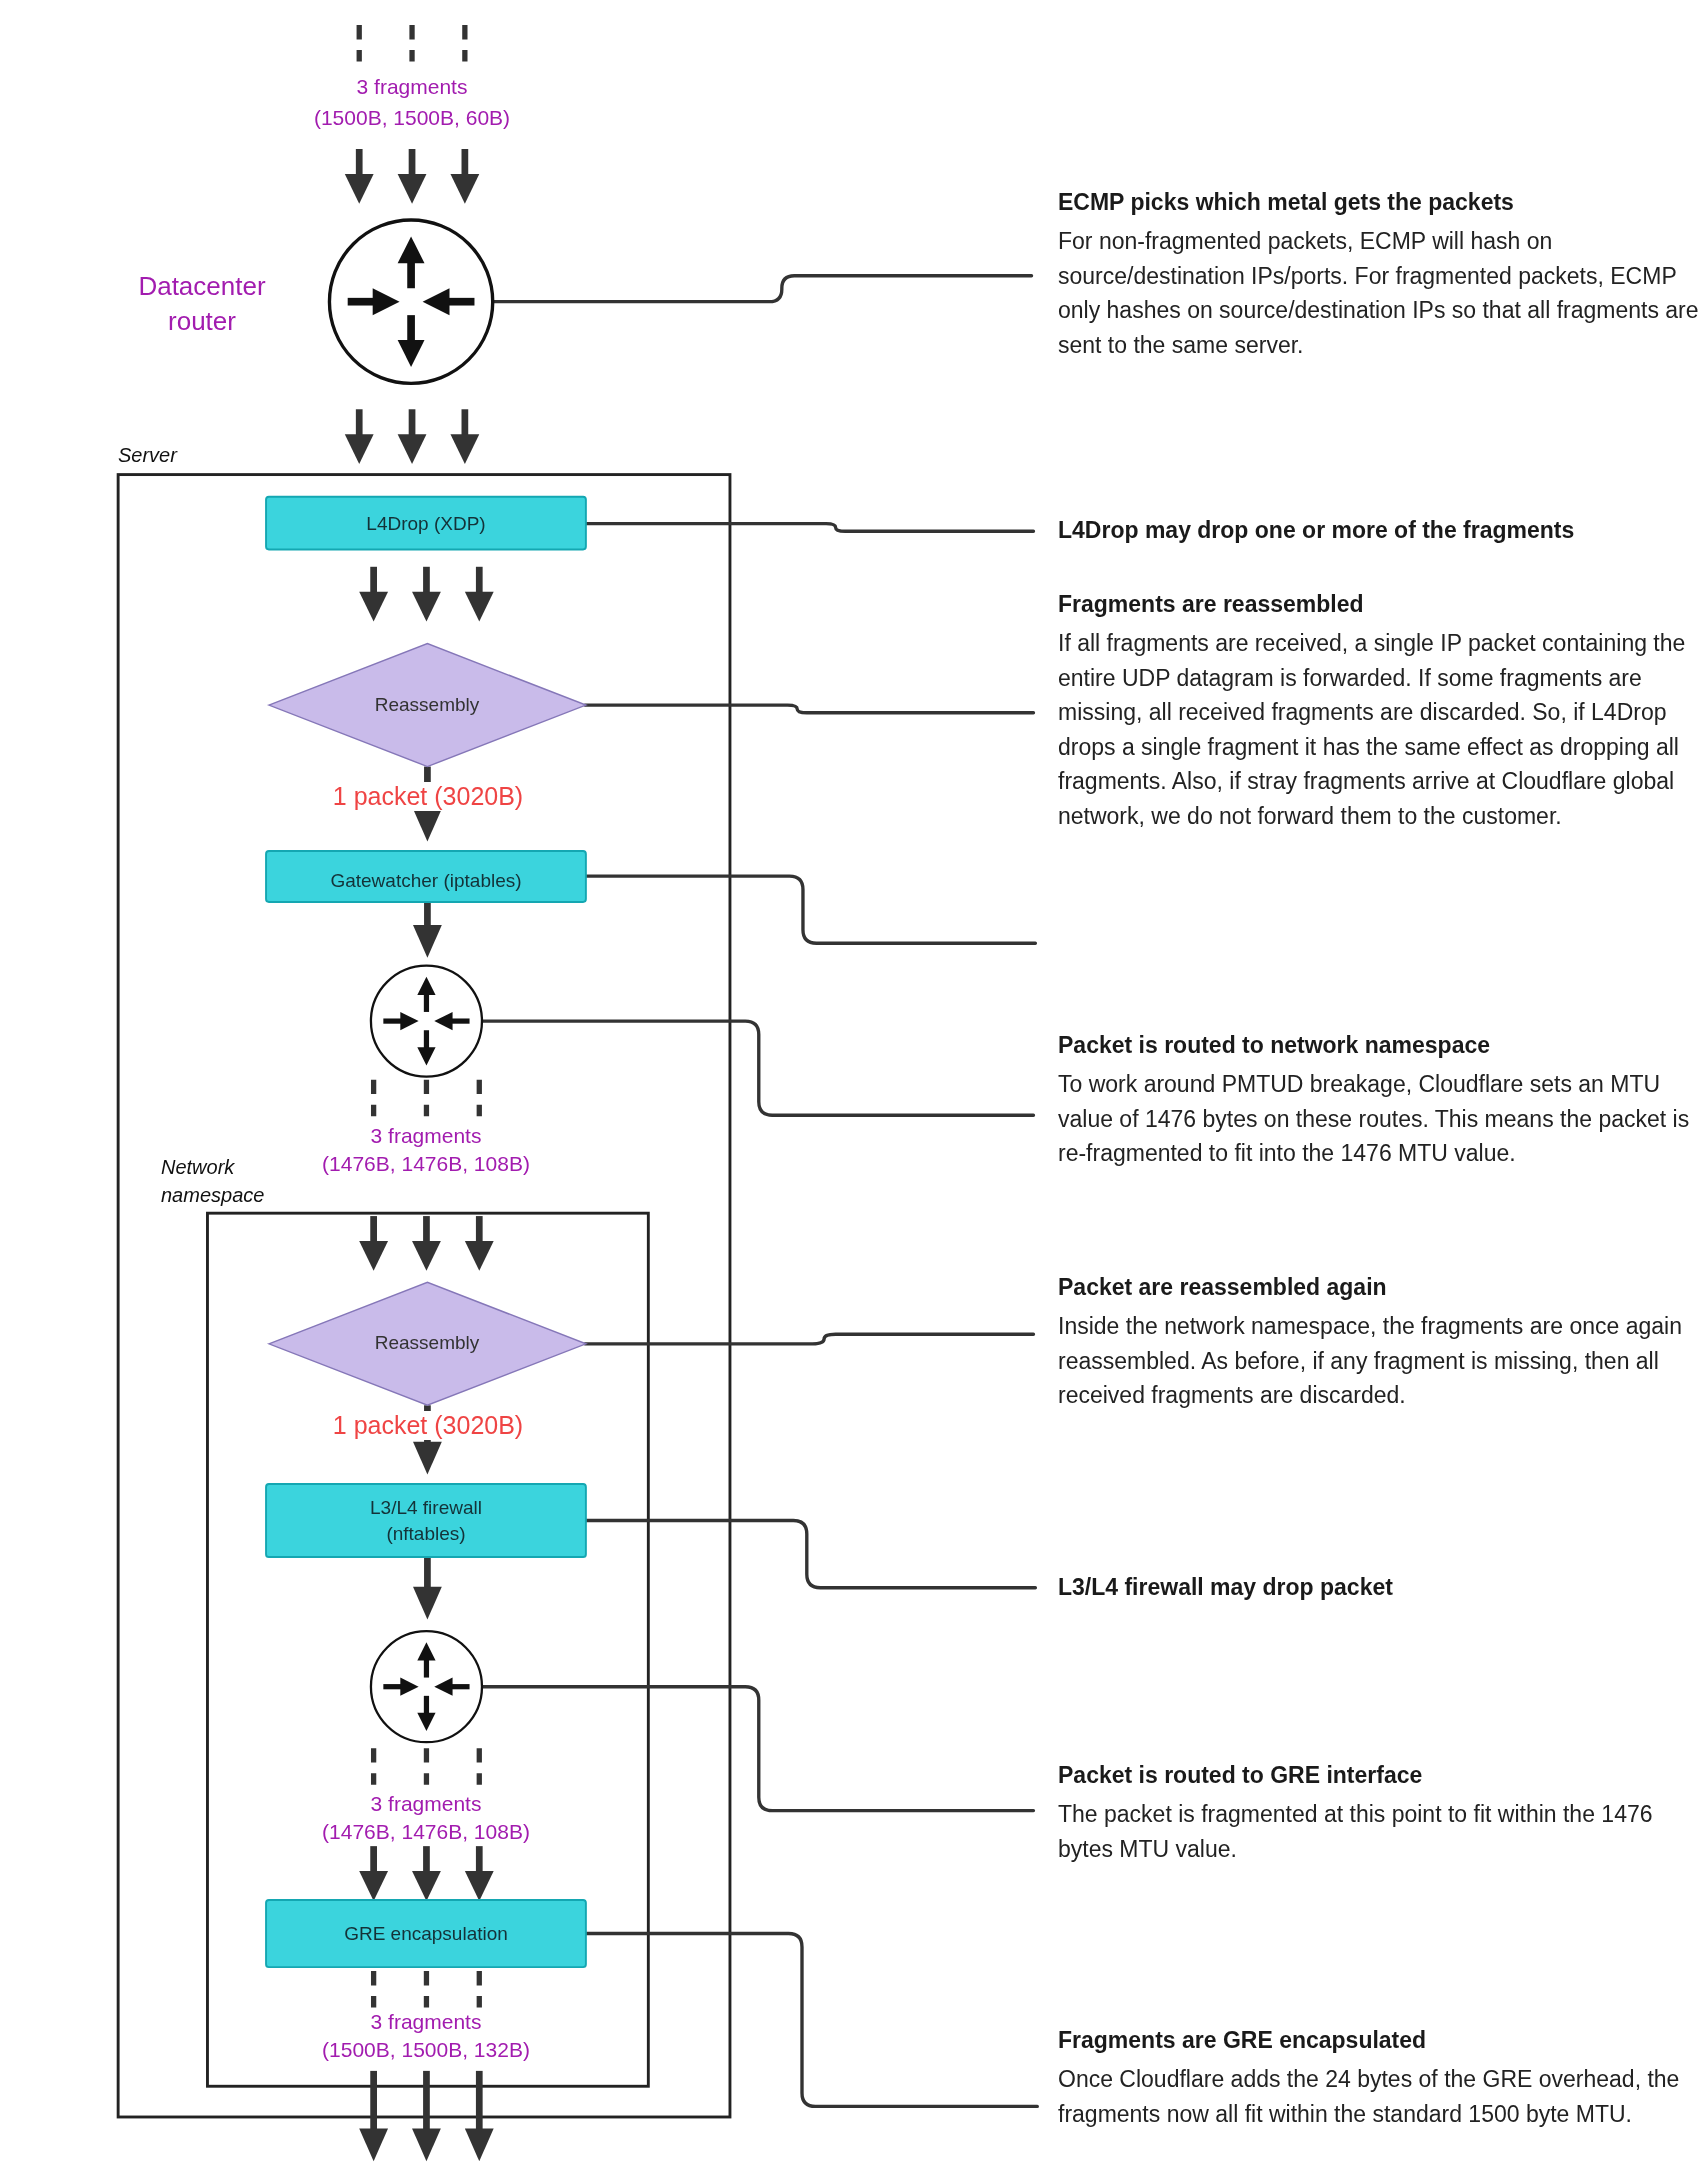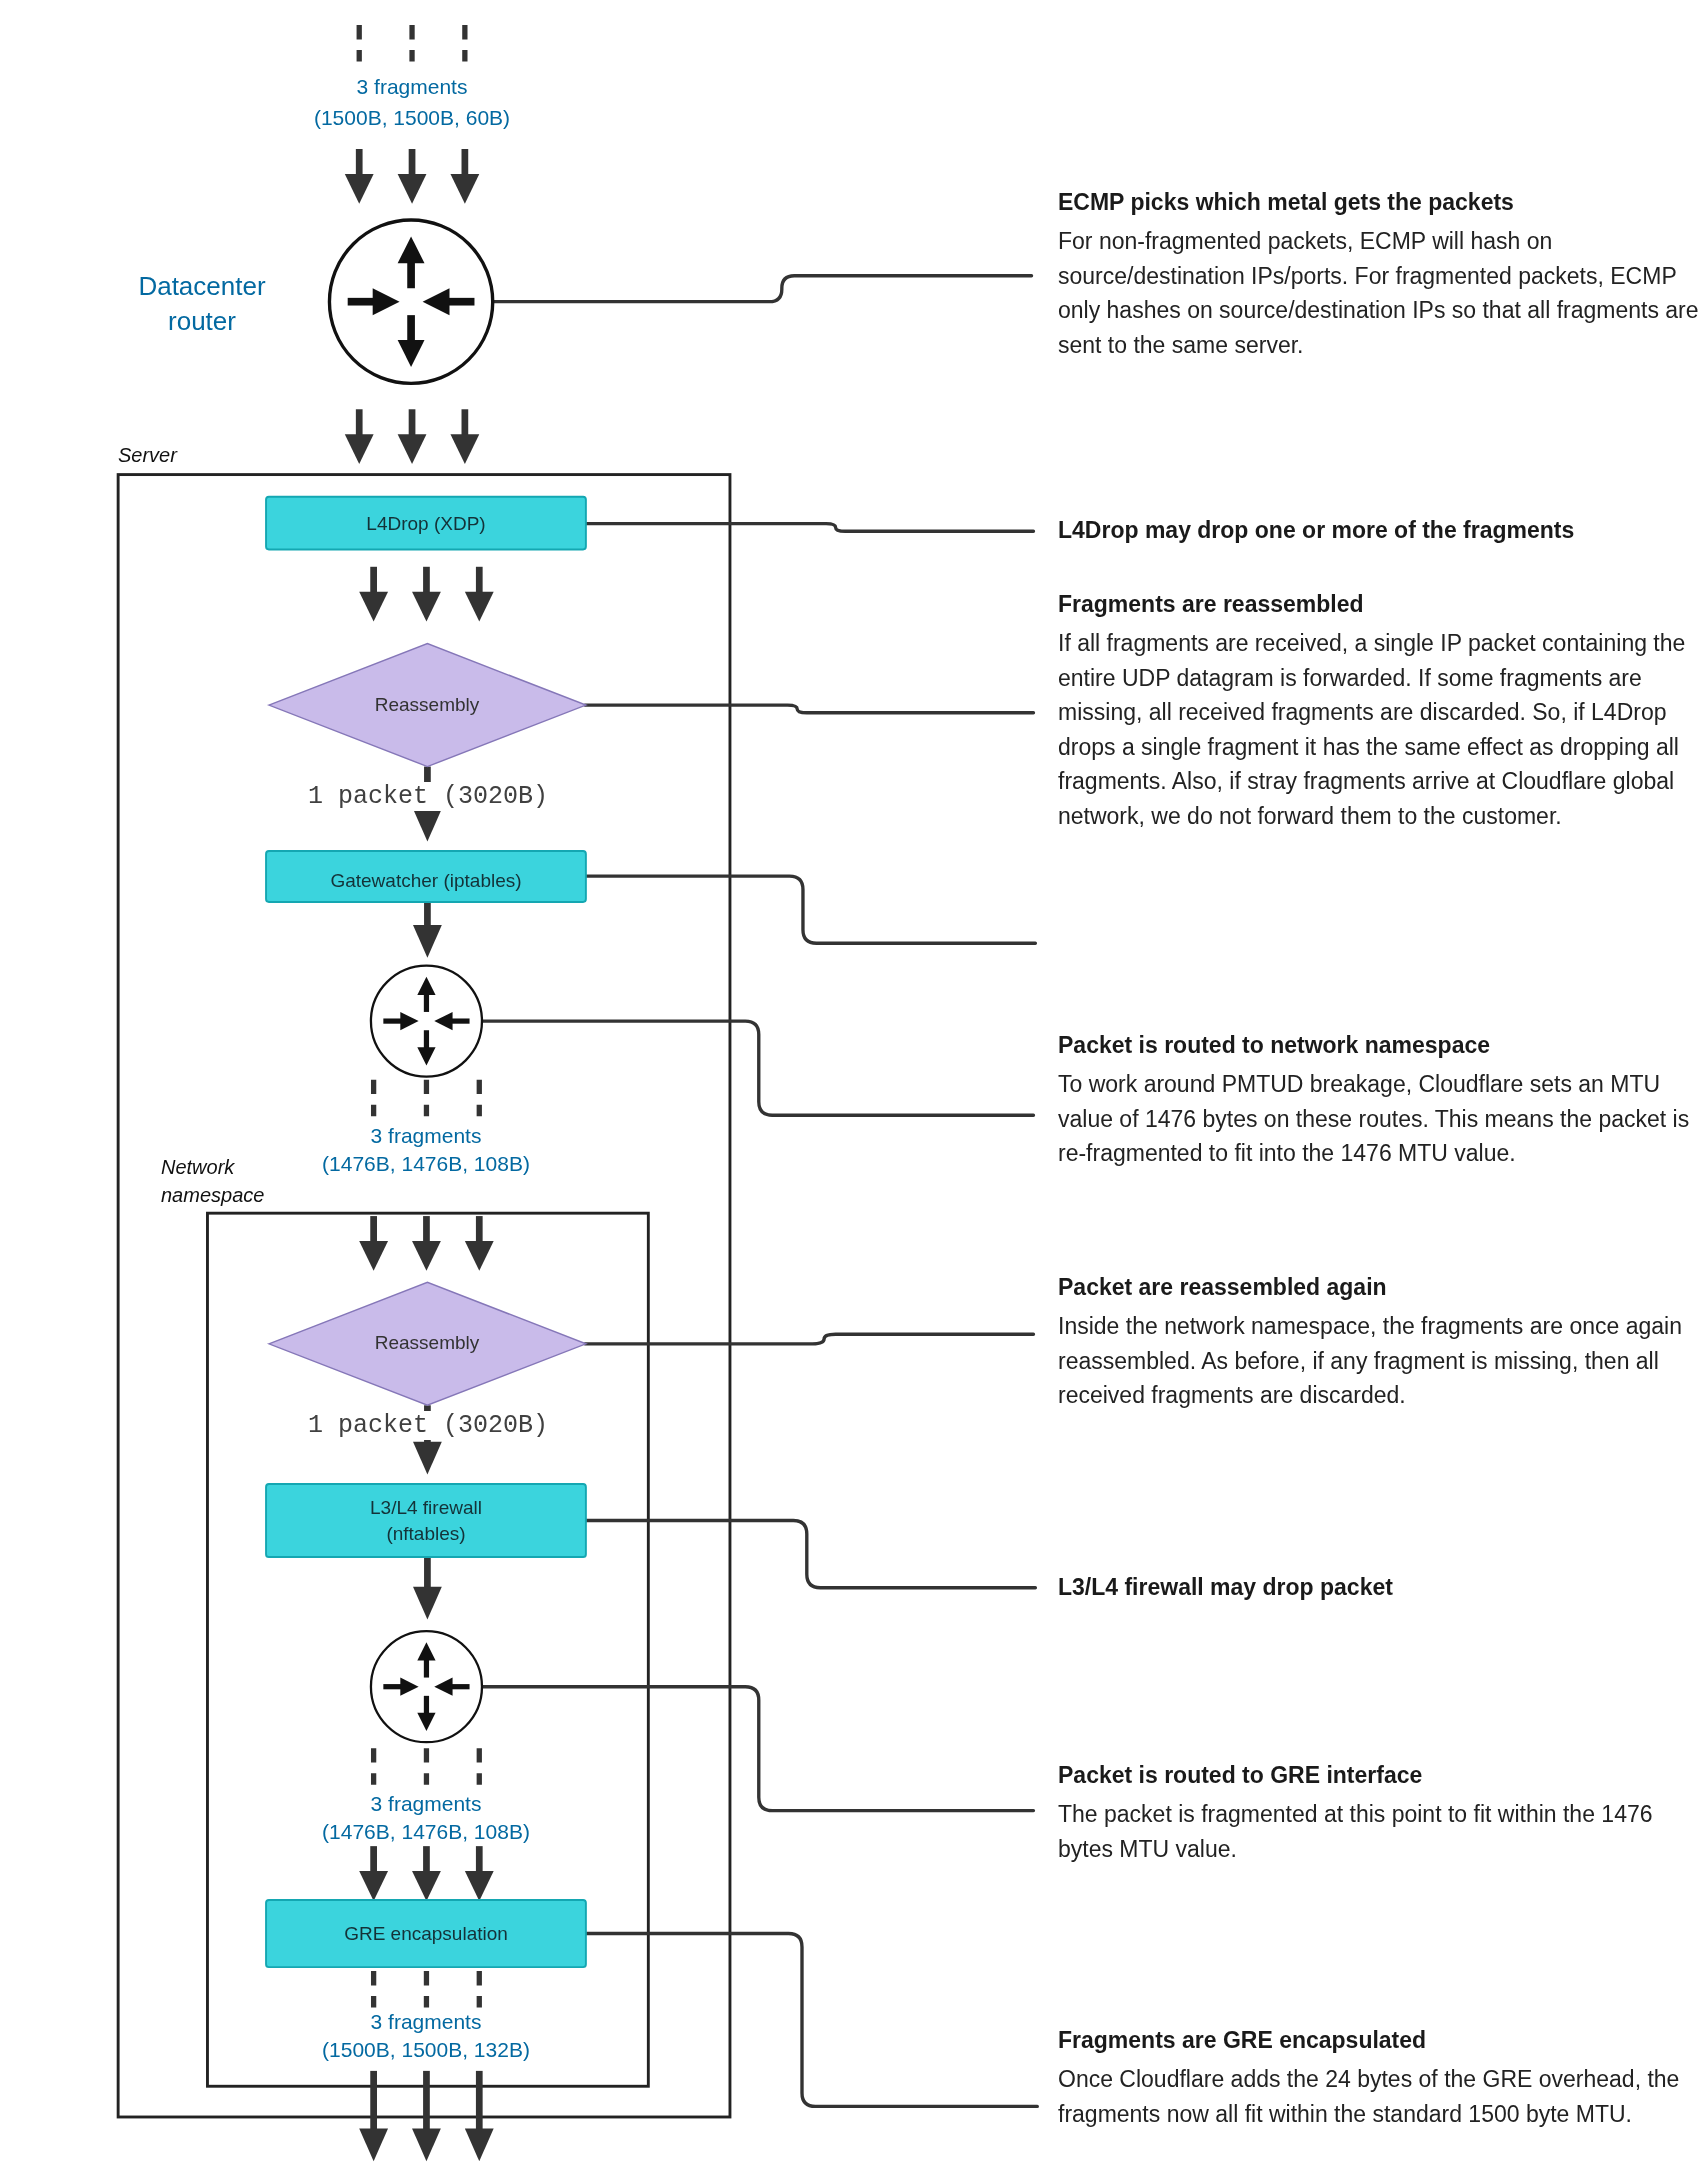--- a/index.html
+++ b/index.html
@@ -13,29 +13,29 @@
   .diamond{fill:var(--diamond_purple,#c9bbea);stroke:var(--diamond_purple_border,#8577b8);stroke-width:1.5;}
   .outline-box{fill:none;stroke:#222;stroke-width:3;}
   .conn{fill:none;stroke:var(--line_dark,#333);stroke-width:3.5;stroke-linecap:round;}
   .arrow-shaft{stroke:var(--line_dark,#333);stroke-width:7;fill:none;}
   .arrow-head{fill:var(--line_dark,#333);stroke:none;}
   .dashline{stroke:var(--line_dark,#333);stroke-width:5.5;stroke-dasharray:15 11;fill:none;}
   .router-circle{fill:#fff;stroke:#111;stroke-width:3.5;}
   .router-shaft{stroke:#111;stroke-width:8;fill:none;}
   .router-head{fill:#111;stroke:none;}
   
-  .dlabel{position:absolute;text-align:center;color:#0369a1;}
+  .dlabel{position:absolute;text-align:center;color:#a21caf;}
   .frag{font-size:21px;}
   .side-label{font-size:20px;color:#111;text-align:left;font-style:italic;}
   .big-label{font-size:26px;line-height:1.35;}
   .box-label{position:absolute;display:flex;flex-direction:column;align-items:center;justify-content:center;
     text-align:center;font-size:19px;color:#143238;line-height:1.35;}
   .diamond-label{font-size:19px;color:#333;}
   .packet{position:absolute;transform:translateX(-50%);background:#fff;padding:0 9.6px;
-    font-size:25px;color:#404040;white-space:nowrap;font-family:Liberation Mono, monospace;}
+    font-size:25px;color:#ef4444;white-space:nowrap;}
   .ann{position:absolute;width:648px;margin-left:20px;}
   .ann-title{font-weight:bold;font-size:23px;line-height:1.25;margin-bottom:7.7px;color:#1a1a1a;}
   .ann-body{font-size:23px;line-height:1.5;color:#222;}
 </style>
 </head>
 <body>
 
 <div class="canvas">
 
   <svg class="layer" width="1701" height="2168" viewBox="0 0 1771 2257">

